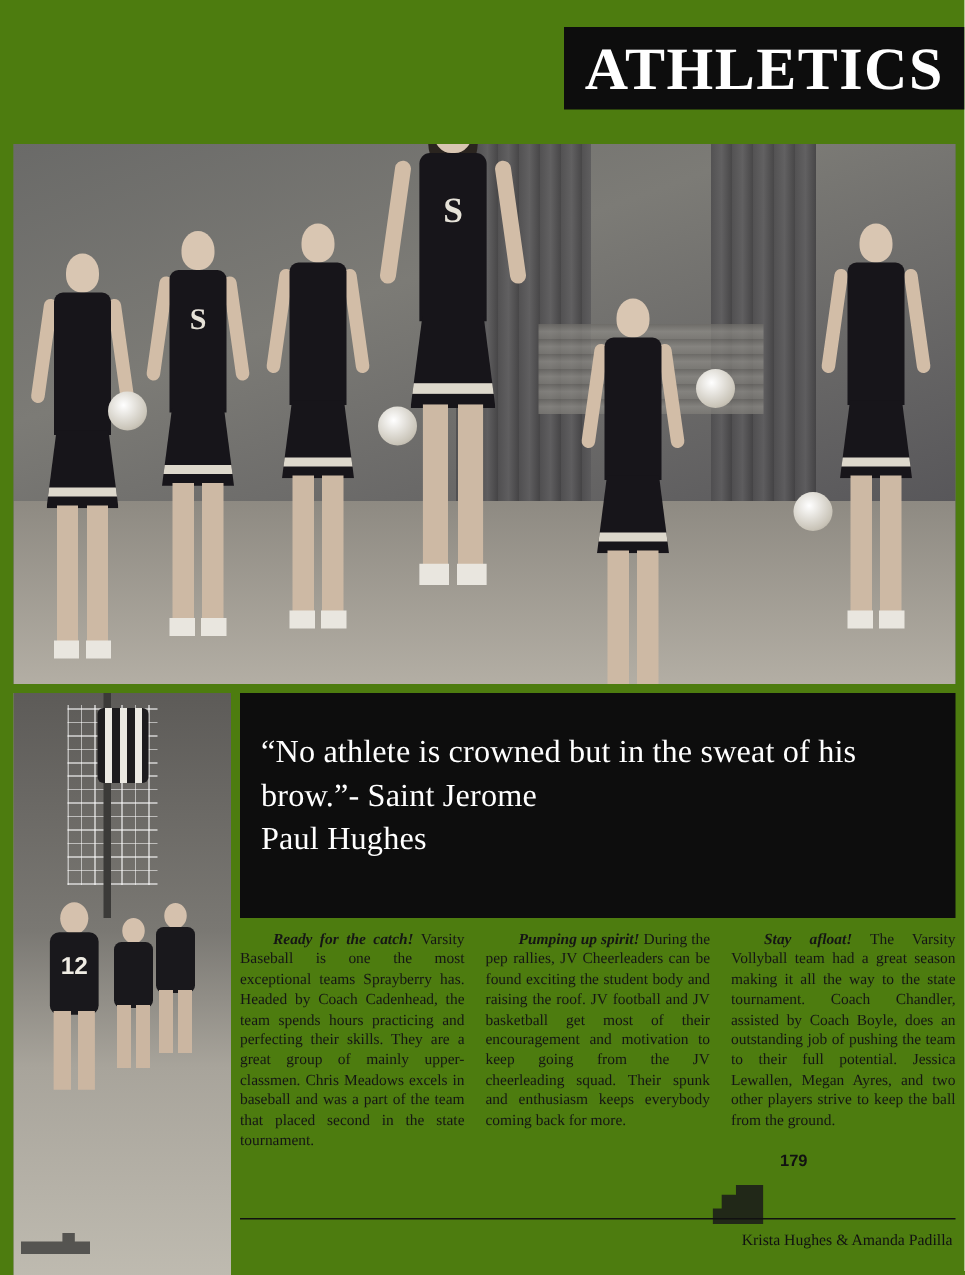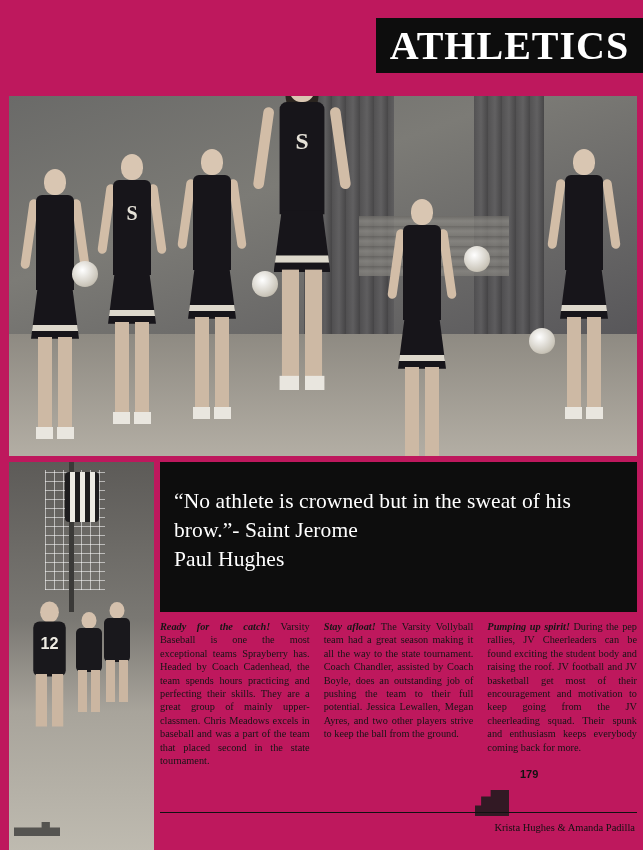--- a/index.html
+++ b/index.html
@@ -14,21 +14,21 @@
     color: #111;
     position: relative;
     overflow: hidden;
   }
 
   .page {
     position: absolute;
     left: 0; top: 0;
     width: 643px;
     height: 850px;
-    background: #be185d;
+    background: #4d7c0f;
   }
 
   
   .header-band {
     position: absolute;
     left: 376px;
     top: 18px;
     width: 267px;
     height: 55px;
     background: #0d0d0d;
@@ -299,20 +299,21 @@
     width: 150px;
     font-family: "Liberation Serif", serif;
     font-size: 10.3px;
     line-height: 13.4px;
     text-align: justify;
     color: #151515;
   }
   .lead {
     font-style: italic;
     font-weight: bold;
+    margin-left: 22px;
   }
 
   
   .footer-rule {
     position: absolute;
     left: 160px;
     top: 812px;
     width: 477px;
     height: 1px;
     background: #111;
@@ -474,24 +475,24 @@
     <div class="quote-line">“No athlete is crowned but in the sweat of his</div>
     <div class="quote-line">brow.”- Saint Jerome</div>
     <div class="quote-line">Paul Hughes</div>
   </div>
 
   <div class="columns">
     <div class="col">
       <span class="lead">Ready for the catch!</span><span> Varsity Baseball is one the most exceptional teams Sprayberry has. Headed by Coach Cadenhead, the team spends hours practicing and perfecting their skills. They are a great group of mainly upper-classmen. Chris Meadows excels in baseball and was a part of the team that placed second in the state tournament.</span>
     </div>
     <div class="col">
+      <span class="lead">Pumping up spirit!</span><span> During the pep rallies, JV Cheerleaders can be found exciting the student body and raising the roof. JV football and JV basketball get most of their encouragement and motivation to keep going from the JV cheerleading squad. Their spunk and enthusiasm keeps everybody coming back for more.</span>
+    </div>
+    <div class="col">
       <span class="lead">Stay afloat!</span><span> The Varsity Vollyball team had a great season making it all the way to the state tournament. Coach Chandler, assisted by Coach Boyle, does an outstanding job of pushing the team to their full potential. Jessica Lewallen, Megan Ayres, and two other players strive to keep the ball from the ground.</span>
-    </div>
-    <div class="col">
-      <span class="lead">Pumping up spirit!</span><span> During the pep rallies, JV Cheerleaders can be found exciting the student body and raising the roof. JV football and JV basketball get most of their encouragement and motivation to keep going from the JV cheerleading squad. Their spunk and enthusiasm keeps everybody coming back for more.</span>
     </div>
   </div>
 
   <div class="footer-emblem"></div>
   <div class="page-number">179</div>
   <div class="footer-rule"></div>
   <div class="credits">Krista Hughes &amp; Amanda Padilla</div>
   <div class="corner-mark"></div>
 
 </div>

